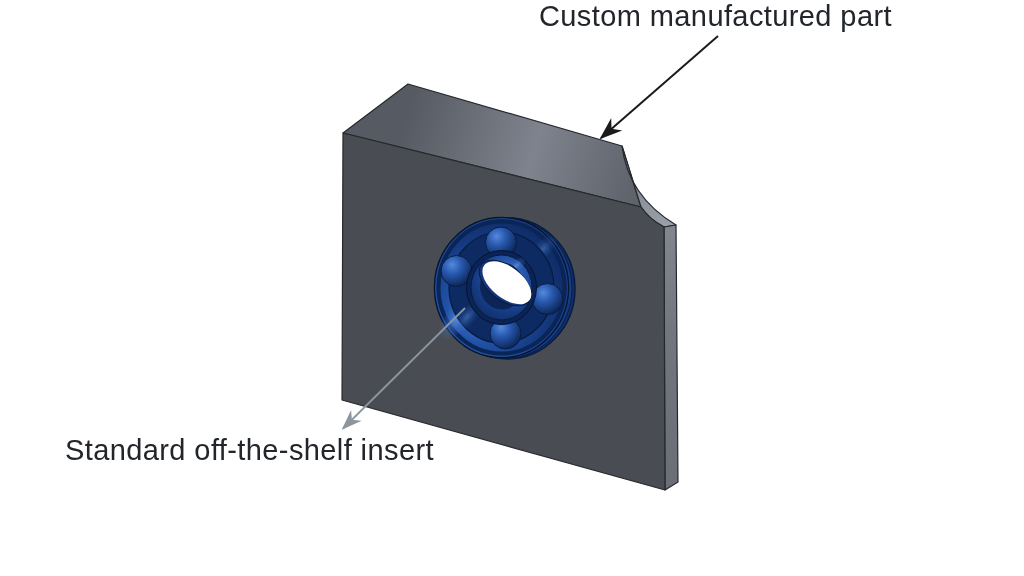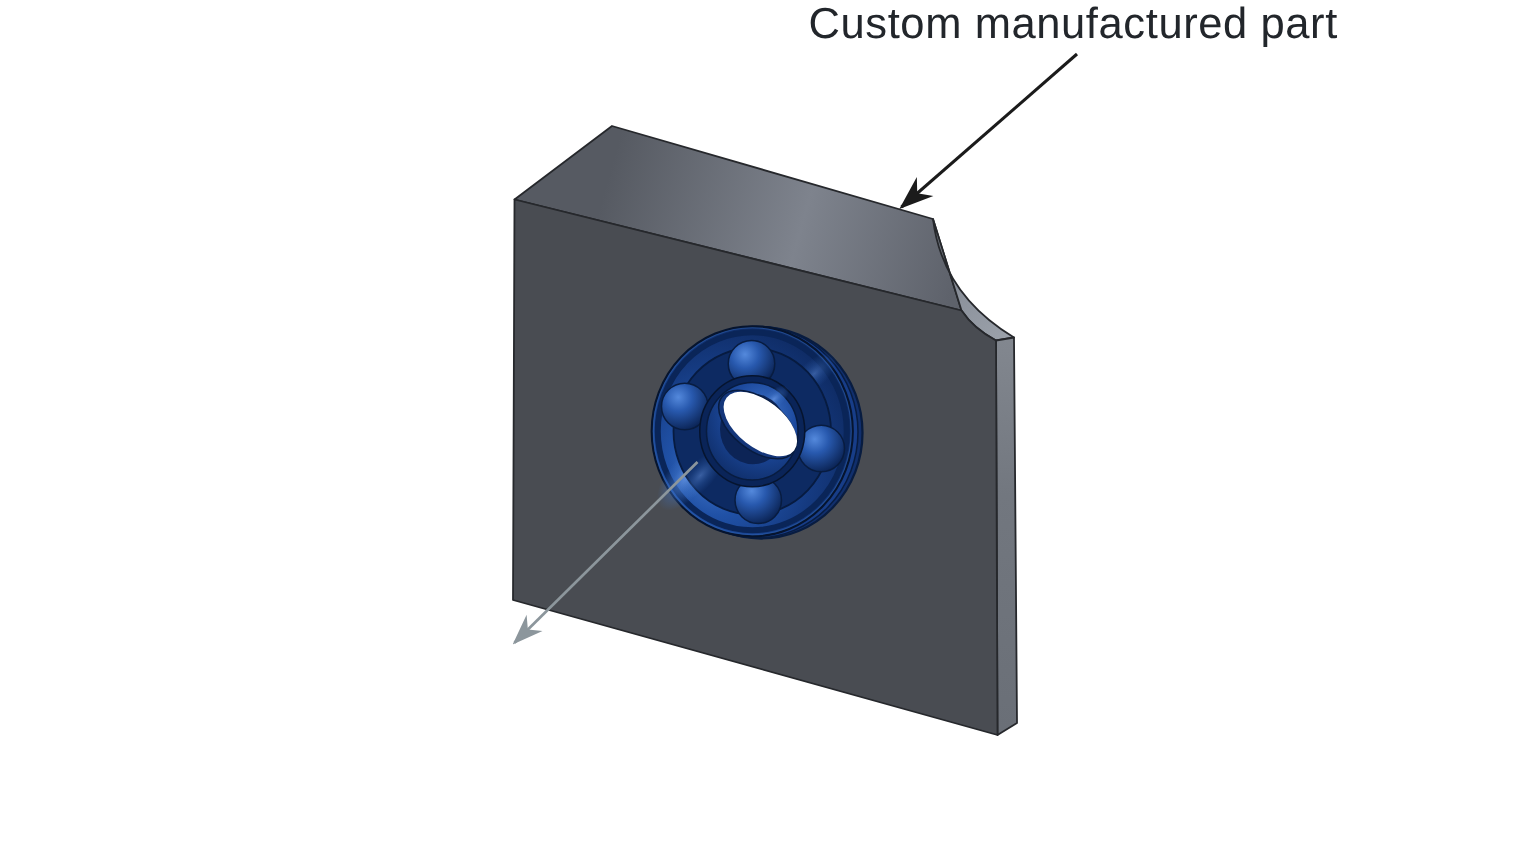--- a/index.html
+++ b/index.html
@@ -107,14 +107,15 @@
         <ellipse cx="506.3" cy="281.6" rx="28.6" ry="15.6" fill="#ffffff"></ellipse>
       </g>
     </g>
 
     <line x1="718" y1="36" x2="601" y2="138" stroke-width="2" marker-end="url(#arrowDark)" stroke="#1b1b1b"></line>
     <line x1="465" y1="308" x2="343" y2="428.5" stroke-width="1.8" marker-end="url(#arrowGray)" stroke="#8c969c"></line>
   </svg>
 
   <div class="label label-custom">Custom manufactured part</div>
 
+  <div class="label label-insert">Standard off-the-shelf insert</div>
 
 </div>
 
 </body></html>

